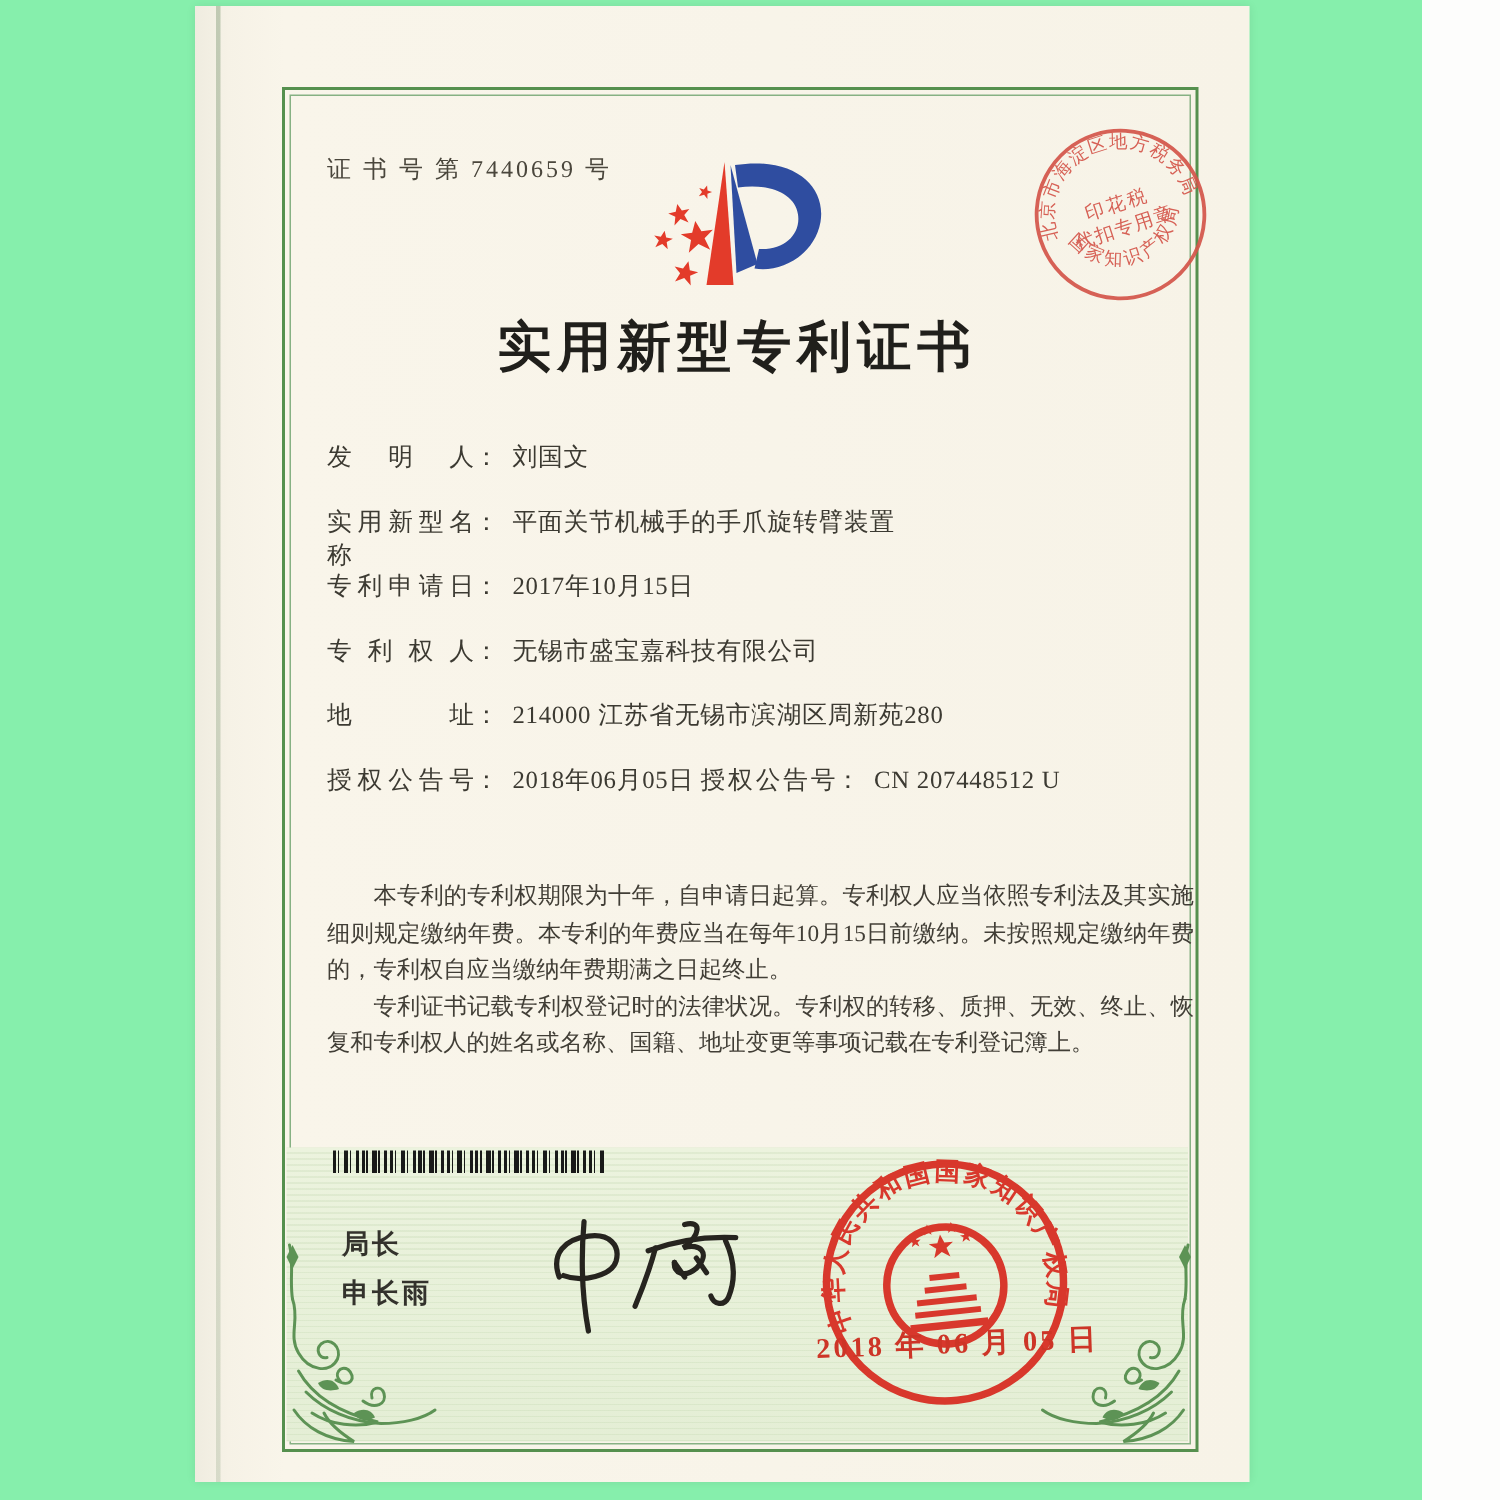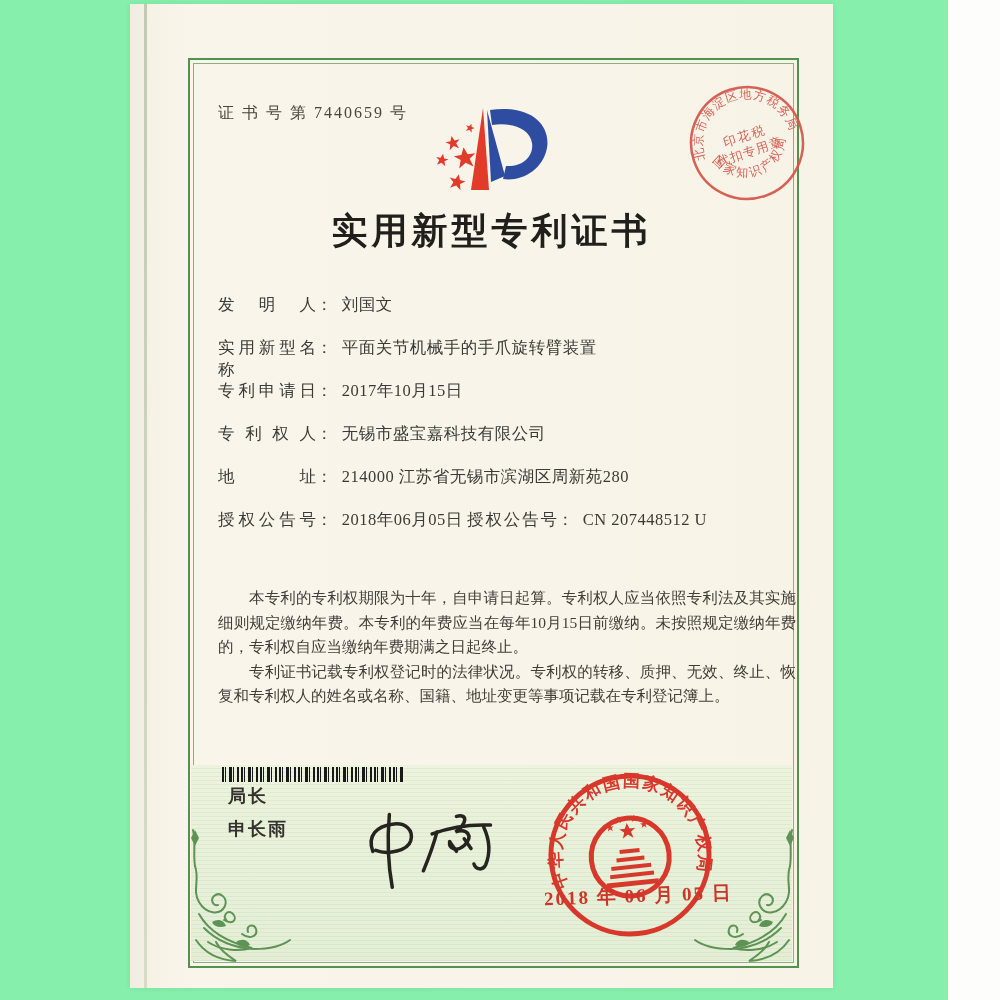--- a/index.html
+++ b/index.html
@@ -31,21 +31,21 @@
   .fvalue{margin-left:5px;vertical-align:top;letter-spacing:0.5px;}
   .grant2{position:absolute;left:249px;top:0;}
   .grant2 .flabel{width:90px;}
   
   .body{position:absolute;left:88px;top:582px;width:578px;font-size:15.5px;line-height:24.5px;
         color:#413e36;text-align:justify;}
   .body p{margin:0;text-indent:2em;}
   .barcode{position:absolute;left:92px;top:763px;width:182px;height:15px;background:
      repeating-linear-gradient(90deg,#191919 0 2px,transparent 2px 3px,#191919 3px 4px,transparent 4px 7px,
         #191919 7px 10px,transparent 10px 11px,#191919 11px 12px,transparent 12px 15px,#191919 15px 17px,transparent 17px 19px);}
-  .signer{position:absolute;left:98px;top:780px;font-family:"Liberation Sans","DejaVu Sans",sans-serif;
+  .signer{position:absolute;left:98px;top:813px;font-family:"Liberation Sans","DejaVu Sans",sans-serif;
           font-size:18px;font-weight:bold;color:#33322c;}
   .signer div{margin-bottom:9px;letter-spacing:2px;}
   .signature{position:absolute;left:202px;top:789px;}
   .seal{position:absolute;left:416px;top:767px;transform:rotate(-6deg);}
   .seal-date{position:absolute;left:414px;top:879px;font-size:19px;font-weight:bold;color:#cd3527;
              letter-spacing:2px;transform:rotate(-2deg);}
   .tax-seal{position:absolute;left:556px;top:78px;transform:rotate(-18deg);opacity:0.92;}
   .footer{position:absolute;left:58px;top:926px;width:607px;text-align:center;font-size:14px;
           color:#3b3a33;letter-spacing:1px;}
   .flourish{position:absolute;}

